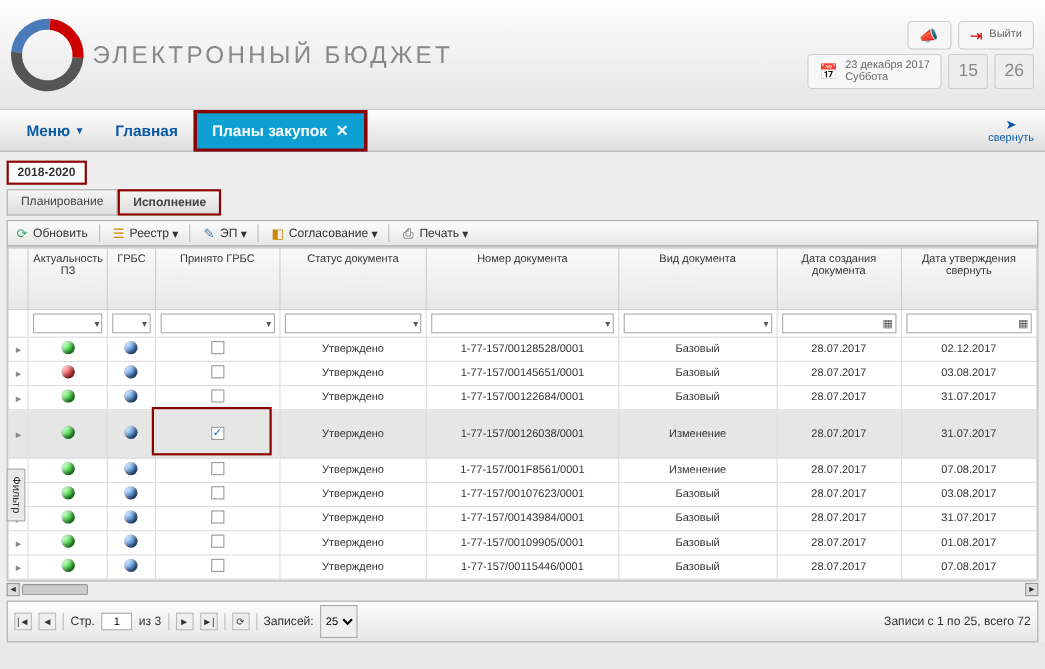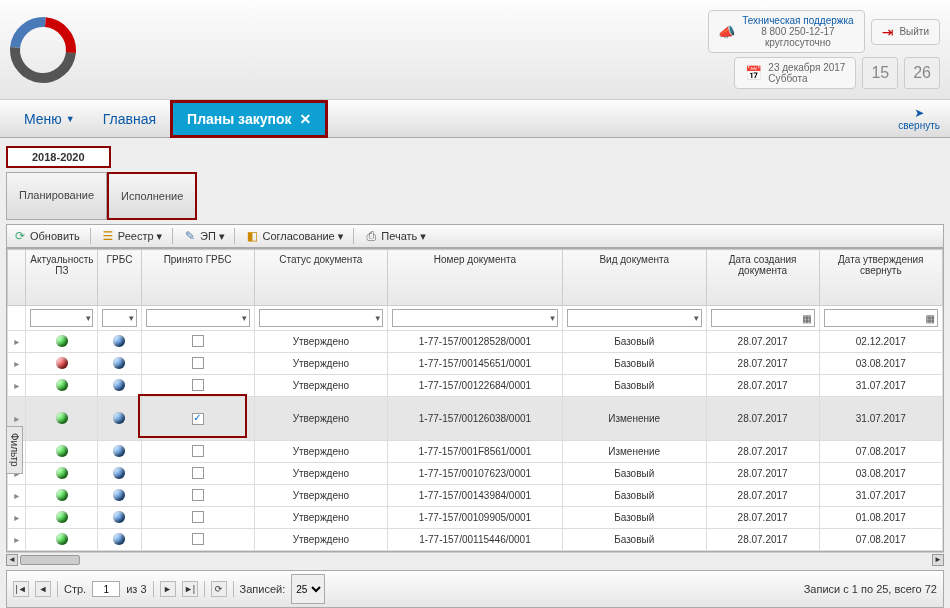--- a/index.html
+++ b/index.html
@@ -12,31 +12,31 @@
 .logo-small { font-size:13px; letter-spacing:2px; color:#555; font-weight:bold; }
 .logo-big { font-size:22px; letter-spacing:3px; color:#888; }
 .top-right { margin-left:auto; display:flex; flex-direction:column; align-items:flex-end; gap:4px; }
 .top-right-row { display:flex; gap:6px; align-items:center; }
 .panel { background:#f7f7f7; border:1px solid #ccc; border-radius:4px; padding:4px 10px; display:flex; gap:6px; align-items:center; font-size:10px; color:#666; }
 .panel .red-ico { color:#c00; font-size:14px; }
 .panel.exit { cursor:pointer; }
 .date-panel { display:flex; gap:6px; align-items:center; }
 .date-box { background:#eee; border:1px solid #ccc; border-radius:3px; padding:6px 8px; font-size:16px; color:#888; }
 .nav-bar { background:linear-gradient(#fefefe,#ddd); height:38px; display:flex; align-items:center; padding:0 10px; gap:14px; border-bottom:1px solid #aaa; }
-.nav-item { color:#0b5aa8; font-size:14px; font-weight:normal; cursor:pointer; display:flex; align-items:center; gap:4px;padding-left:14px; }
+.nav-item { color:#0b5aa8; font-size:14px; font-weight:bold; cursor:pointer; display:flex; align-items:center; gap:4px;padding-left:14px; }
 .nav-item .tri { font-size:9px; }
 .tab-btn { background:#0ea0d2; color:#fff; padding:8px 14px; font-weight:bold; font-size:14px; border:3px solid #8b0000; display:flex; align-items:center; gap:8px; }
 .tab-btn .x { cursor:pointer; font-weight:bold; }
 .collapse { margin-left:auto; color:#0b5aa8; font-size:10px; display:flex; flex-direction:column; align-items:center; cursor:pointer; }
 .collapse .arrow { font-size:12px; }
 .content { background:#eee; }
-.year-tab { display:inline-block; background:#fff; border:2px solid #8b0000; padding:3px 24px; margin:8px 6px 0 6px; font-size:11px; font-weight:bold; }
+.year-tab { display:inline-block; background:#fff; border:2px solid #8b0000; padding:3px 8px; margin:8px 6px 0 6px; font-size:11px; font-weight:bold; }
 .subtabs { display:flex; gap:0; margin:4px 6px 0 6px; }
-.subtab { background:linear-gradient(#f5f5f5,#ddd); border:1px solid #aaa; padding:16px 12px; font-size:11px; color:#444; cursor:pointer; }
-.subtab.active { border:2px solid #8b0000; font-weight:normal; }
+.subtab { background:linear-gradient(#f5f5f5,#ddd); border:1px solid #aaa; padding:4px 12px; font-size:11px; color:#444; cursor:pointer; }
+.subtab.active { border:2px solid #8b0000; font-weight:bold; }
 .toolbar { background:linear-gradient(#fdfdfd,#e6e6e6); border:1px solid #aaa; margin:4px 6px 0 6px; padding:3px 6px; display:flex; gap:10px; align-items:center; font-size:11px; }
 .tb-btn { display:flex; align-items:center; gap:3px; cursor:pointer; color:#333; }
 .tb-btn .ico { width:14px; height:14px; display:inline-flex; align-items:center; justify-content:center; font-size:12px; }
 .sep { width:1px; height:16px; background:#bbb; }
 .grid-wrap { margin:0 6px; border:1px solid #aaa; background:#fff; }
 .grid { width:100%; border-collapse:collapse; table-layout:fixed; }
 .grid th { background:linear-gradient(#f9f9f9,#e8e8e8); border:1px solid #ccc; padding:4px 2px; font-size:10px; font-weight:normal; color:#333; vertical-align:top; height:56px; }
 .grid th .hdr { display:block; text-align:center; }
 .filter-row td { border:1px solid #ccc; background:#fff; padding:1px; height:22px; }
 .filter-row .dd { width:100%; height:18px; border:1px solid #aaa; background:#fff; display:flex; justify-content:flex-end; align-items:center; padding-right:2px; }
@@ -75,31 +75,27 @@
 </style>
 </head>
 <body>
 
 <div class="top-bar">
   <div class="logo-wrap">
     <div class="logo-circle">
         <div class="logo-ring"></div>
       </div>
     <div class="logo-text">
+      <span class="logo-big">ЭЛЕКТРОННЫЙ БЮДЖЕТ</span>
     </div>
   </div>
   <div class="top-right">
     <div class="top-right-row">
       <div class="panel">
         <span class="red-ico">📣</span>
-        <div style="text-align:center;">
-          <div class="tech-label">Техническая поддержка</div>
-          <div>8 800 250-12-17</div>
-          <div>круглосуточно</div>
-        </div>
       </div>
       <div class="panel exit">
         <span class="red-ico">⇥</span>
         <span>Выйти</span>
       </div>
     </div>
     <div class="top-right-row">
       <div class="panel date-panel">
         <span class="red-ico">📅</span>
         <div>

